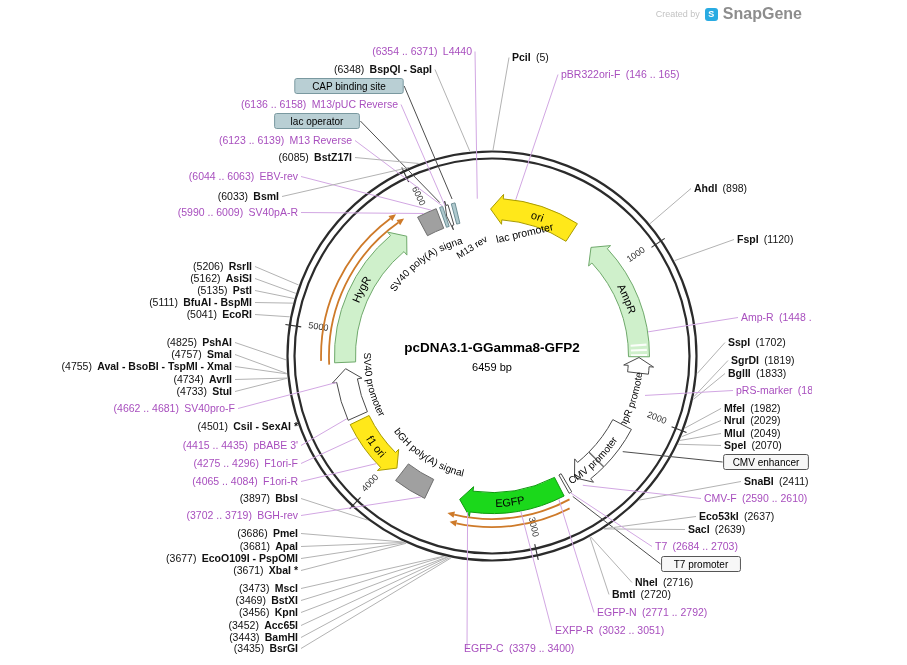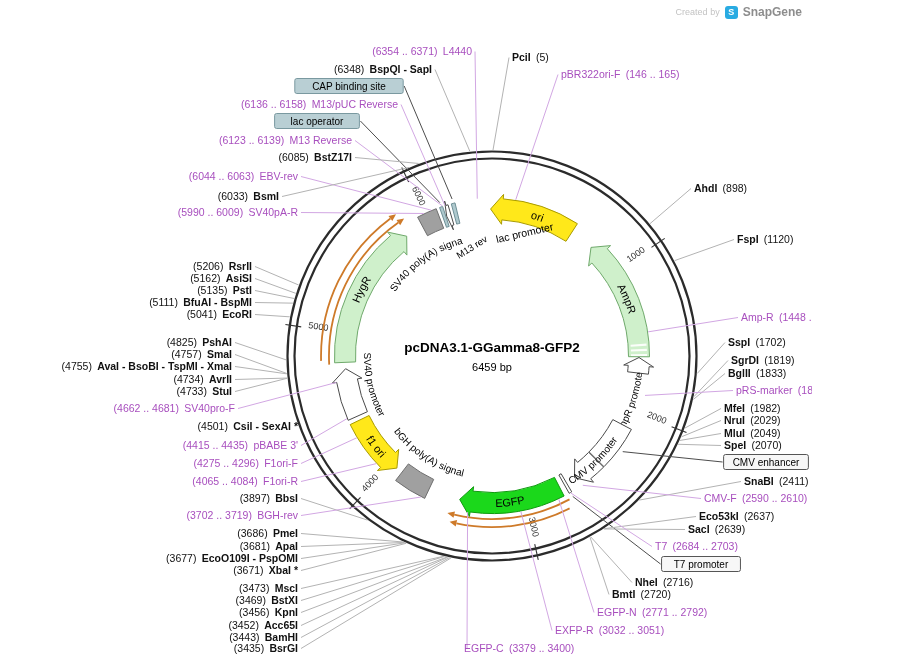--- a/index.html
+++ b/index.html
@@ -1,20 +1,20 @@
 <!DOCTYPE html>
 <html><head>
 <meta charset="utf-8">
 <style>
   html,body{margin:0;padding:0;background:#fff;}
   .canvas{position:relative;width:812px;height:665px;background:#ffffff;overflow:hidden;
           font-family:"Liberation Sans",sans-serif;}
   .watermark{position:absolute;top:5px;right:10px;display:flex;align-items:center;gap:5px;}
   .watermark .created{color:#c3c3c3;font-size:9px;}
-  .watermark .brand{color:#8d8d8d;font-size:12px;font-weight:bold;}
+  .watermark .brand{color:#8d8d8d;font-size:16px;font-weight:bold;}
   .logo{display:inline-block;width:13px;height:13px;background:#29abe2;border-radius:3px;
         color:#fff;font-size:9px;font-weight:bold;text-align:center;line-height:13px;}
   svg text{font-family:"Liberation Sans",sans-serif;}
   .center-title{font-size:13.5px;font-weight:bold;fill:#000;}
   .center-bp{font-size:11px;fill:#000;}
 </style>
 </head>
 <body>
 
 <div class="canvas">

